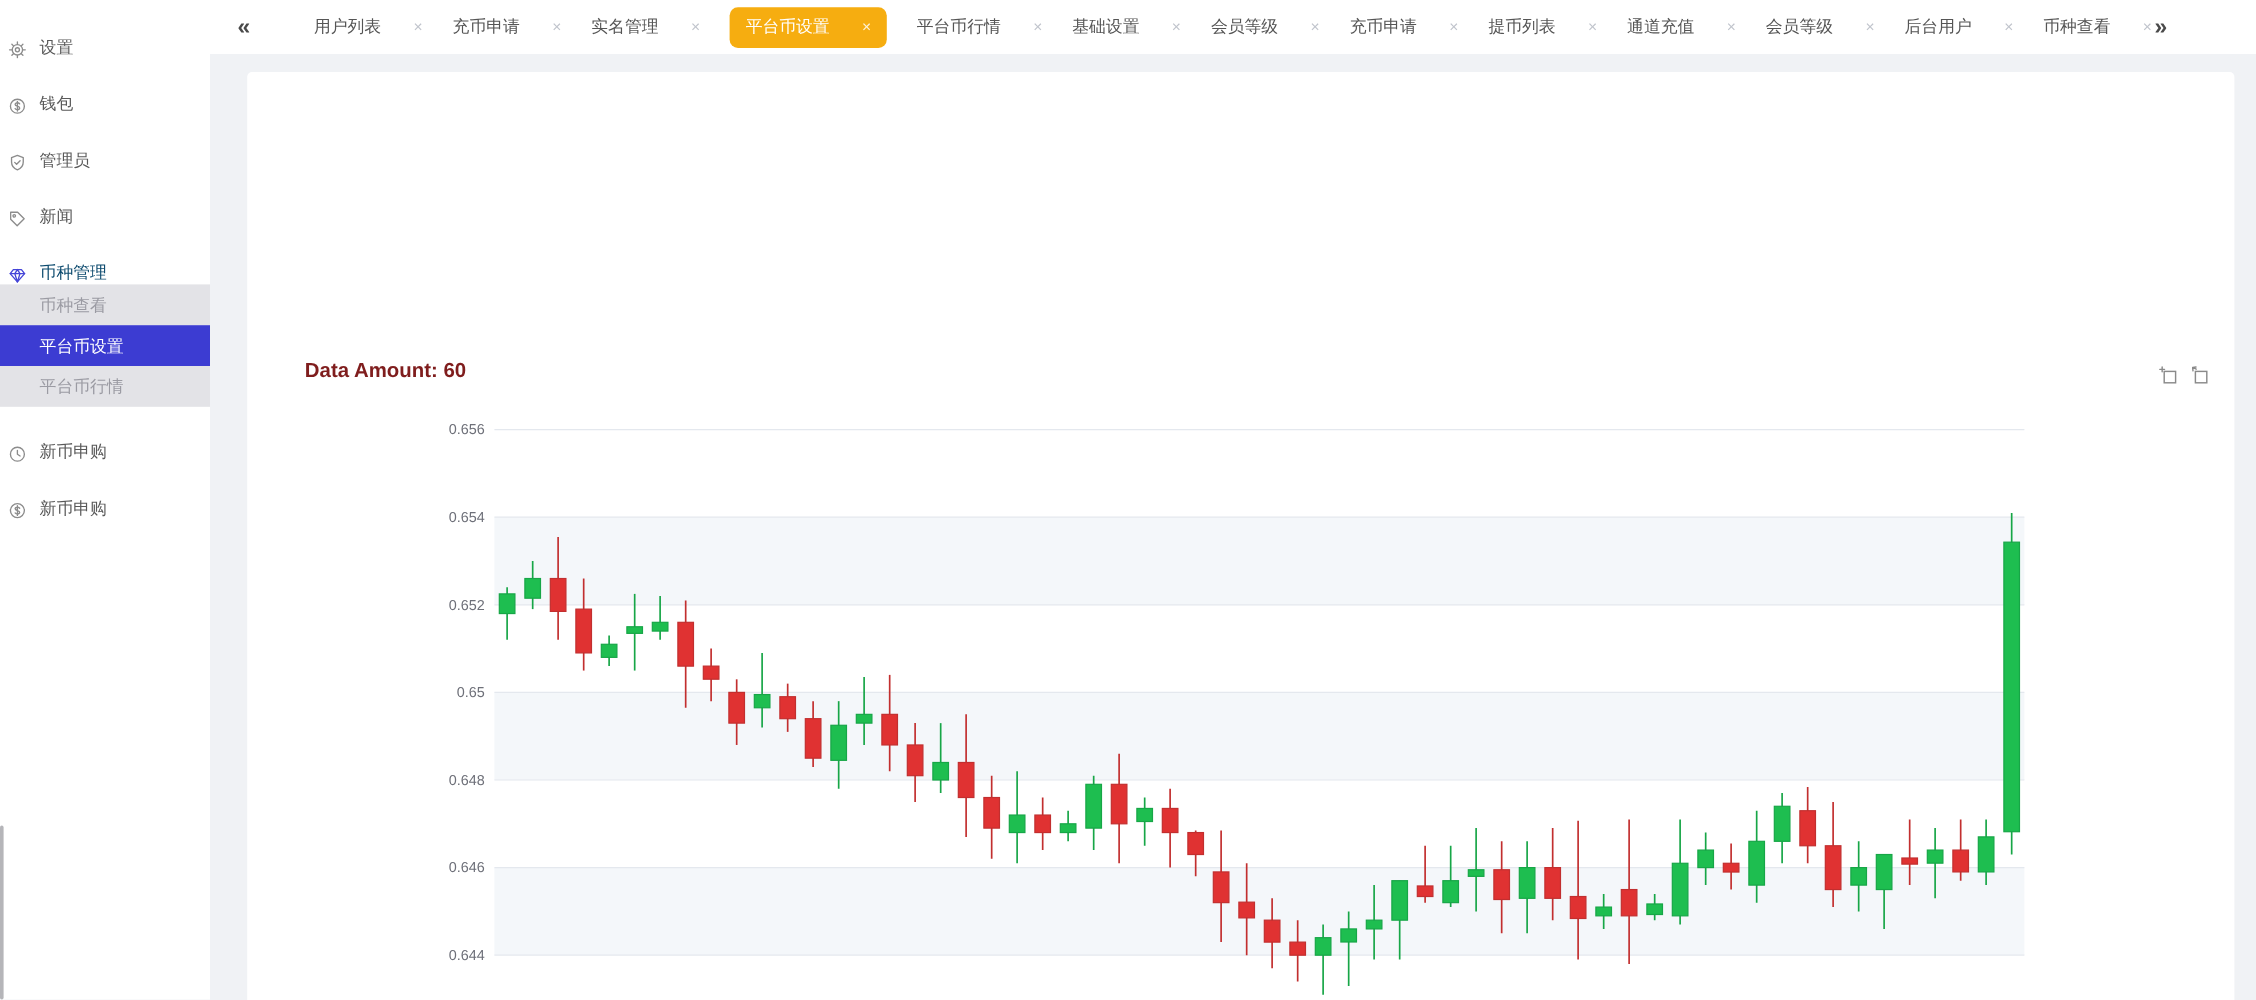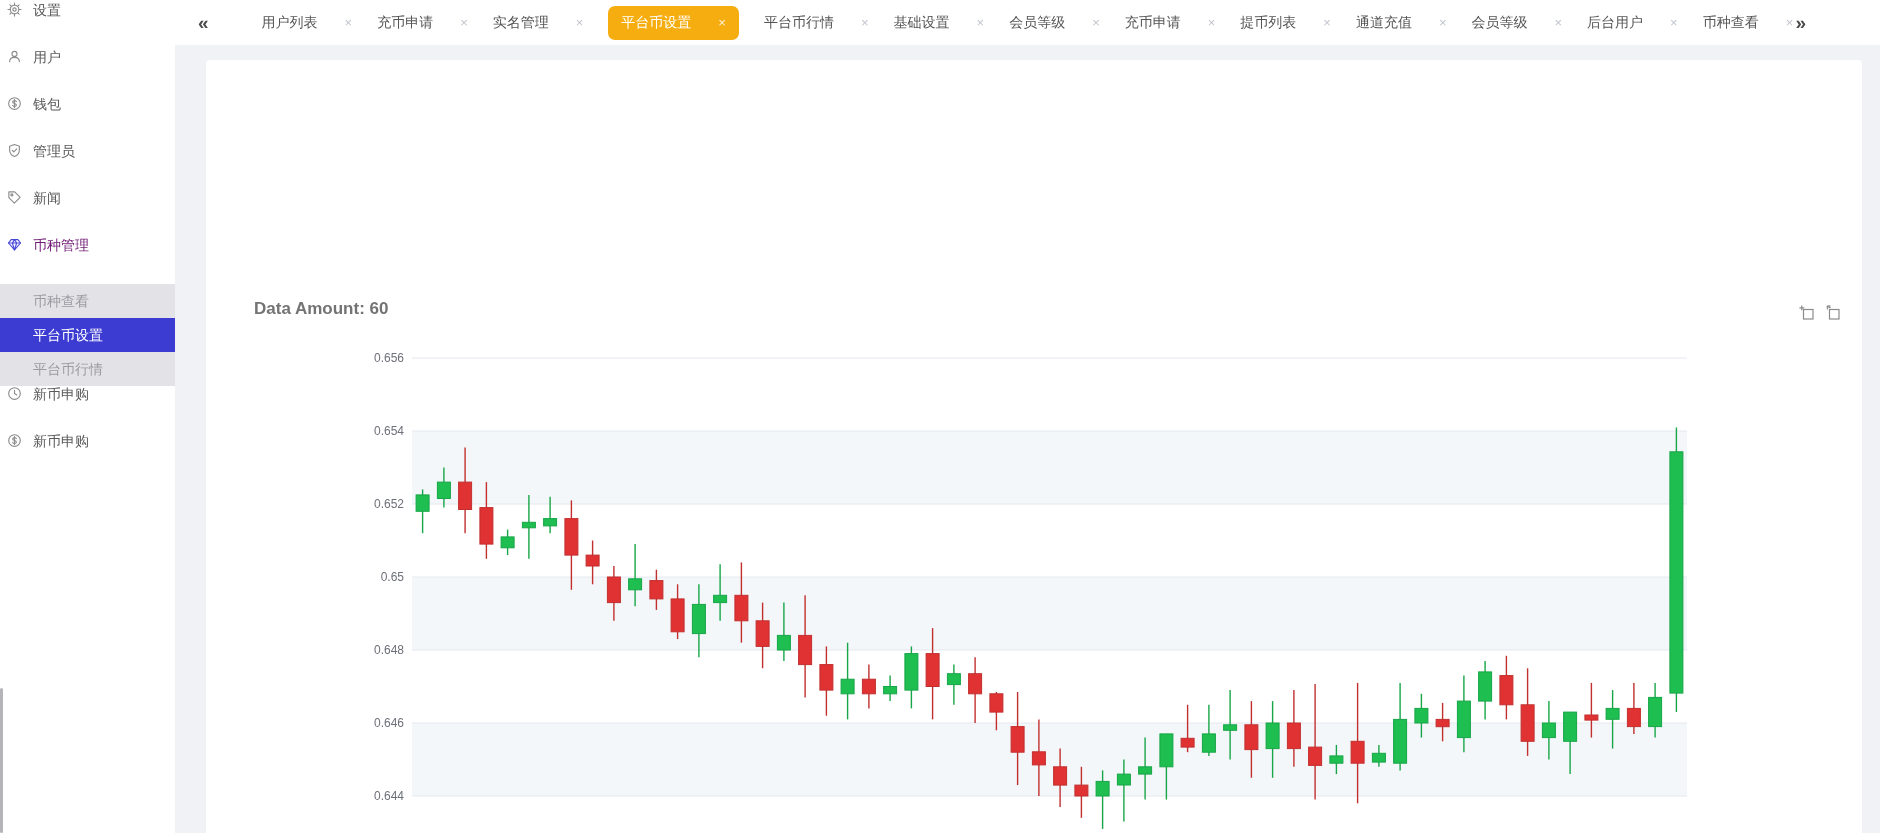--- a/index.html
+++ b/index.html
@@ -2,26 +2,26 @@
 <html><head>
 <meta charset="utf-8">
 <style>
   * { margin:0; padding:0; box-sizing:border-box; }
   html,body { width:1880px; height:833px; overflow:hidden;
     font-family:"Liberation Sans", sans-serif; background:#f0f2f5; }
 
   
   #sidebar { position:absolute; left:0; top:0; width:175px; height:833px;
     background:#fff; padding-top:2px; z-index:3; }
-  .side-item { height:47px; display:flex; align-items:flex-start; padding-left:7px;
+  .side-item { height:47px; display:flex; align-items:flex-end; padding-left:7px;
     color:#595959; font-size:14px; cursor:pointer; white-space:nowrap; }
   .side-item .ic { width:15px; height:15px; margin-right:11px; display:inline-flex; }
   .side-item .ic svg { width:15px; height:15px; stroke:#8c8c8c; fill:none;
     stroke-width:1.2; stroke-linecap:round; stroke-linejoin:round; }
-  .side-item.act { color:#701a75;font-family:Liberation Serif, serif; }
+  .side-item.act { color:#0c4a6e;font-family:Liberation Serif, serif; }
   .side-item.act .ic svg { stroke:#4545d8; }
   .submenu { }
   .sub-item { height:34px; line-height:34px; padding-left:33px; font-size:14px;
     background:#e3e3e7; color:#9b9ba3; cursor:pointer; white-space:nowrap; }
   .sub-item.act { background:#3c3cd2; color:#fff; }
   #side-scrollbar { position:absolute; left:0; top:688px; width:3px; height:145px;
     background:#b5b5b9; border-radius:2px; z-index:4; }
 
   
   #tabbar { position:absolute; left:175px; top:0; right:0; height:45px;
@@ -54,21 +54,21 @@
     font-weight:bold; }
   .coin.plain { background:#fff; border:1px solid #dcdee2; color:#1e9fff; }
   .seldot { position:absolute; left:50%; bottom:5px; width:4px; height:4px;
     margin-left:-2px; border-radius:50%; background:#fff; }
 
   .pbtn { position:absolute; height:33px; background:#7d72ec; border:none;
     border-radius:10px; color:#fff; font-weight:bold; font-size:15px;
     cursor:pointer; font-family:"Liberation Sans", sans-serif; }
 
   #data-amount { position:absolute; left:254px; top:299px; font-size:17px;
-    font-weight:bold; color:#737373; z-index:2; }
+    font-weight:bold; color:#7f1d1d; z-index:2; }
 
   .toolbox-icon { position:absolute; width:17px; height:17px; cursor:pointer;
     z-index:2; }
   .toolbox-icon svg { width:17px; height:17px; stroke:#8a8a8a; fill:none;
     stroke-width:1.2; stroke-linecap:round; }
 
   #chart-wrap { position:absolute; left:0; top:0; width:1880px; height:833px;
     z-index:1; pointer-events:none; }
 </style>
 </head>
@@ -77,29 +77,20 @@
 <nav id="sidebar">
     <div class="side-item">
       <span class="ic">
         <svg viewBox="0 0 16 16">
           <circle cx="8" cy="8" r="4.6"></circle>
           <circle cx="8" cy="8" r="1.8"></circle>
           <path d="M13 8h2M1 8h2M8 1v2M8 13v2M11.5 4.5l1.4-1.4M3.1 12.9l1.4-1.4M11.5 11.5l1.4 1.4M3.1 3.1l1.4 1.4"></path>
         </svg>
       </span>
       <span>设置</span>
-    </div>
-    <div class="side-item">
-      <span class="ic">
-        <svg viewBox="0 0 16 16">
-          <circle cx="8" cy="5.2" r="2.7"></circle>
-          <path d="M2.8 13.5c0-2.9 2.3-4.6 5.2-4.6s5.2 1.7 5.2 4.6"></path>
-        </svg>
-      </span>
-      <span>用户</span>
     </div>
     <div class="side-item">
       <span class="ic">
         <svg viewBox="0 0 16 16">
           <circle cx="8" cy="8" r="6.2"></circle>
           <path d="M10 5.9c-.5-.7-1.2-1-2-1-1.1 0-2 .7-2 1.5 0 2.1 4 1 4 3.1 0 .9-.9 1.6-2 1.6-.8 0-1.5-.3-2-1M8 3.7v8.6"></path>
         </svg>
       </span>
       <span>钱包</span>
     </div>

